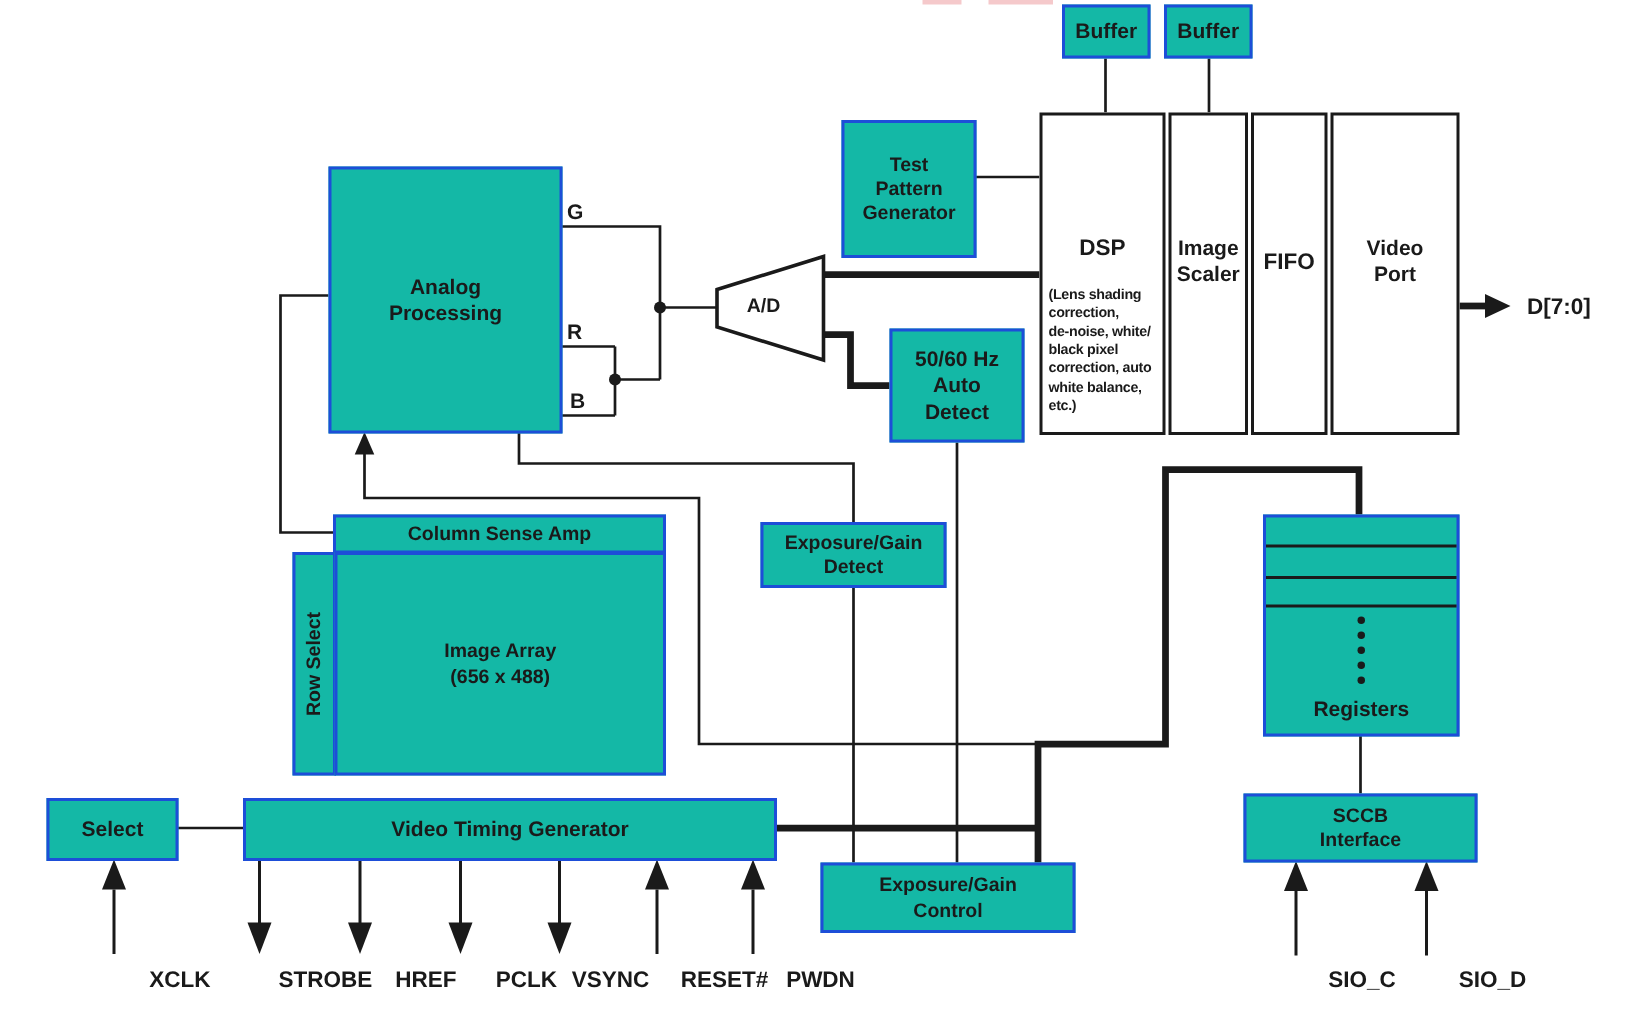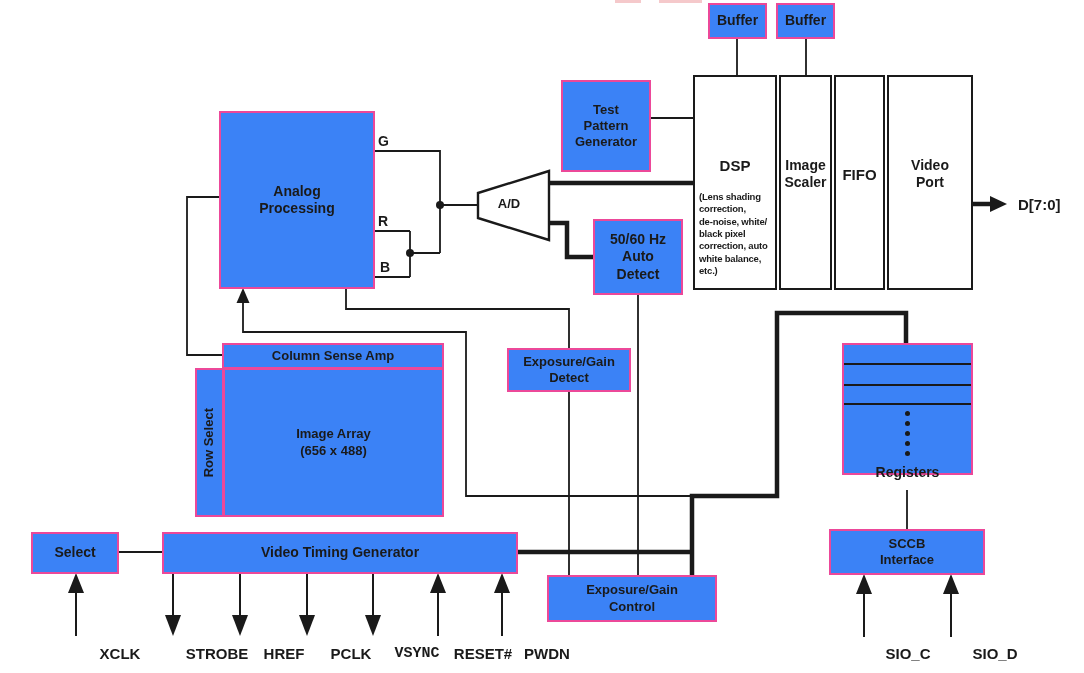--- a/index.html
+++ b/index.html
@@ -13,22 +13,22 @@
     overflow: hidden;
   }
   #wires {
     position: absolute;
     left: 0; top: 0;
     z-index: 1;
   }
   .box {
     position: absolute;
     box-sizing: border-box;
-    background: #3b82f6;
-    border: 2px solid #ec4899;
+    background: #14b8a6;
+    border: 2px solid #1d4ed8;
     display: flex;
     align-items: center;
     justify-content: center;
     text-align: center;
     font-weight: bold;
     white-space: pre-line;
     z-index: 2;
     line-height: 1.25;
   }
   .pin {
@@ -200,21 +200,21 @@
   </div>
   <div class="box" style="left:162px;top:532px;width:356px;height:42px;font-size:14px;">
     <span>Video Timing Generator</span>
   </div>
 
   <div class="box" style="left:547px;top:575px;width:170px;height:47px;font-size:13px;">
     <span>Exposure/Gain
 Control</span>
   </div>
 
-  <div class="box" style="left:842px;top:343px;width:131px;height:132px;">
+  <div class="box" style="left:842px;top:343px;width:131px;height:148px;">
     <div class="registers-line" style="top:18px;"></div>
     <div class="registers-line" style="top:39px;"></div>
     <div class="registers-line" style="top:58px;"></div>
     <div class="dots-col">
       <div class="dot"></div>
       <div class="dot"></div>
       <div class="dot"></div>
       <div class="dot"></div>
       <div class="dot"></div>
     </div>
@@ -228,19 +228,19 @@
 
   <div class="freelabel" style="left:378px;top:133px;font-size:14px;">G</div>
   <div class="freelabel" style="left:378px;top:213px;font-size:14px;">R</div>
   <div class="freelabel" style="left:380px;top:259px;font-size:14px;">B</div>
   <div class="freelabel" style="left:1018px;top:196px;font-size:15px;">D[7:0]</div>
 
   <div class="pin" style="left:76px;top:645px;">XCLK</div>
   <div class="pin" style="left:173px;top:645px;">STROBE</div>
   <div class="pin" style="left:240px;top:645px;">HREF</div>
   <div class="pin" style="left:307px;top:645px;">PCLK</div>
-  <div class="pin" style="left:373px;top:645px;font-family:Liberation Mono, monospace;">VSYNC</div>
+  <div class="pin" style="left:363px;top:645px;">VSYNC</div>
   <div class="pin" style="left:439px;top:645px;">RESET#</div>
   <div class="pin" style="left:503px;top:645px;">PWDN</div>
   <div class="pin" style="left:864px;top:645px;">SIO_C</div>
   <div class="pin" style="left:951px;top:645px;">SIO_D</div>
 
 </div>
 
 </body></html>

